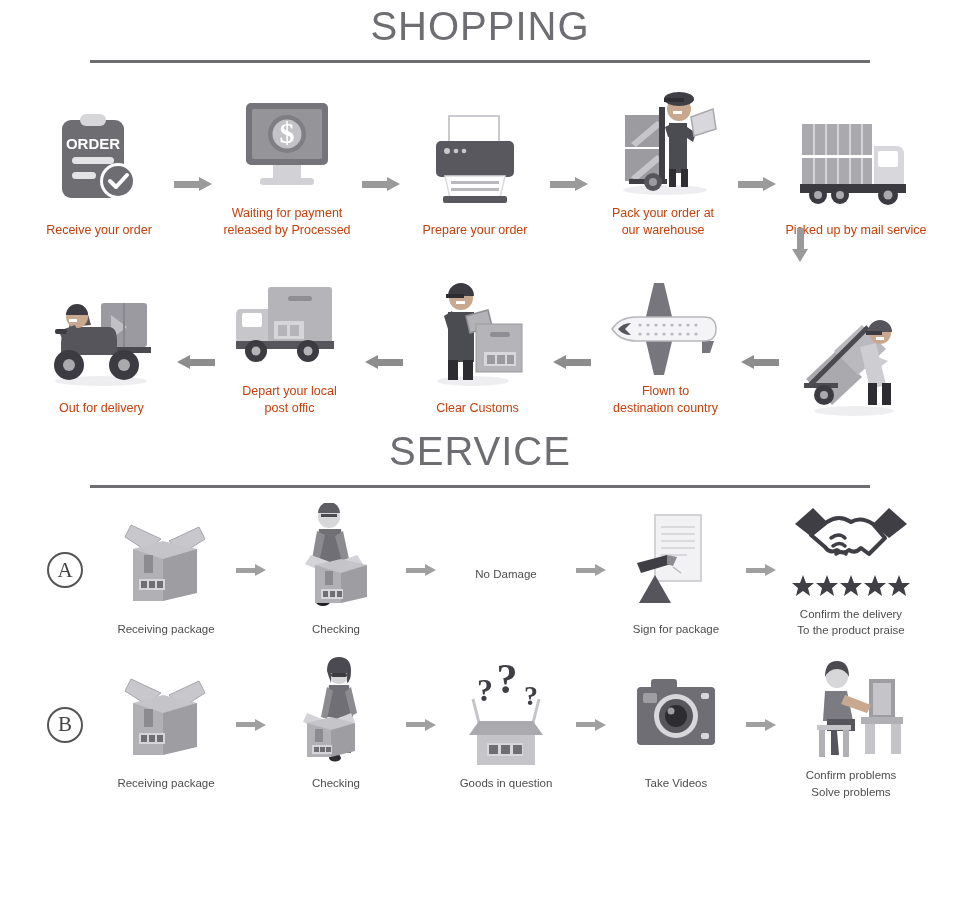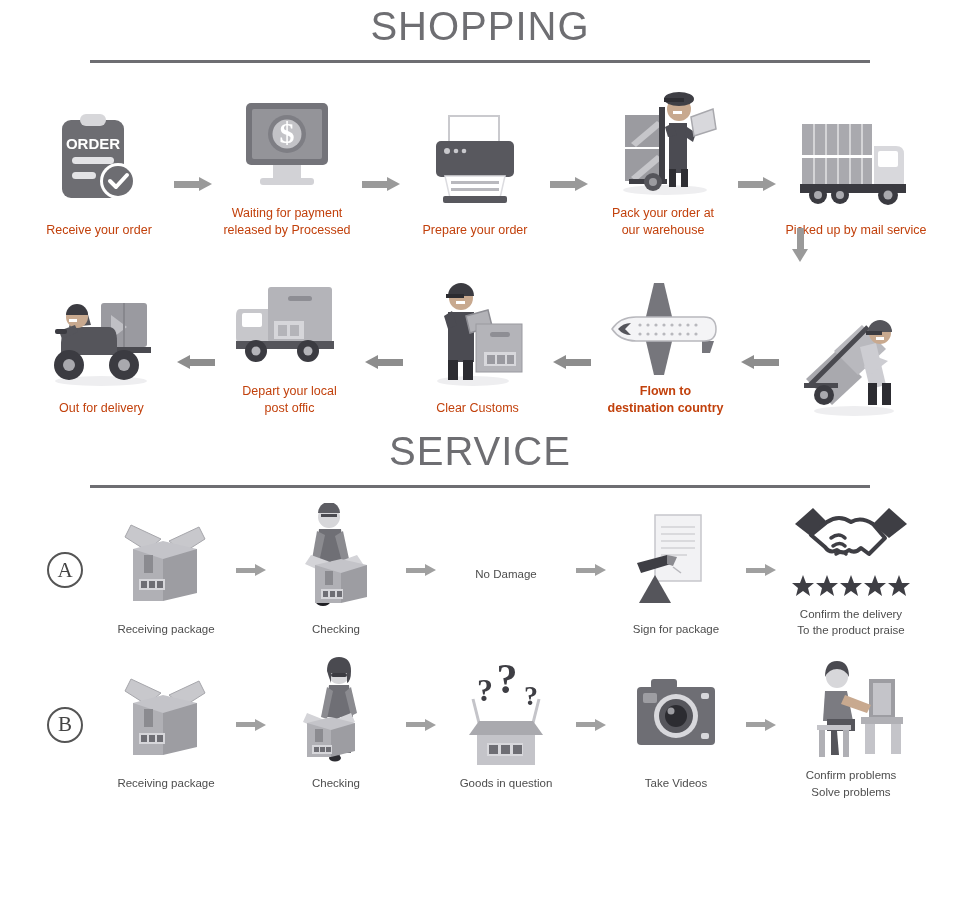--- a/index.html
+++ b/index.html
@@ -381,21 +381,21 @@
               <circle cx="42" cy="55" r="1.6"></circle>
               <circle cx="50" cy="55" r="1.6"></circle>
             <circle cx="58" cy="55" r="1.6"></circle>
               <circle cx="66" cy="55" r="1.6"></circle>
               <circle cx="74" cy="55" r="1.6"></circle>
             <circle cx="82" cy="55" r="1.6"></circle>
               <circle cx="90" cy="55" r="1.6"></circle>
           </g>
         </svg>
       </div>
-      <div class="caption" style="margin-top:4px;font-weight:bold;">
+      <div class="caption" style="margin-top:4px;">
         <div>Flown to</div>
         <div>destination country</div>
       </div>
     </div>
 
     <div class="arrow-cell">
         <div class="arrow-left"></div>
       </div>
 
     <div class="cell" style="width:155px;">

